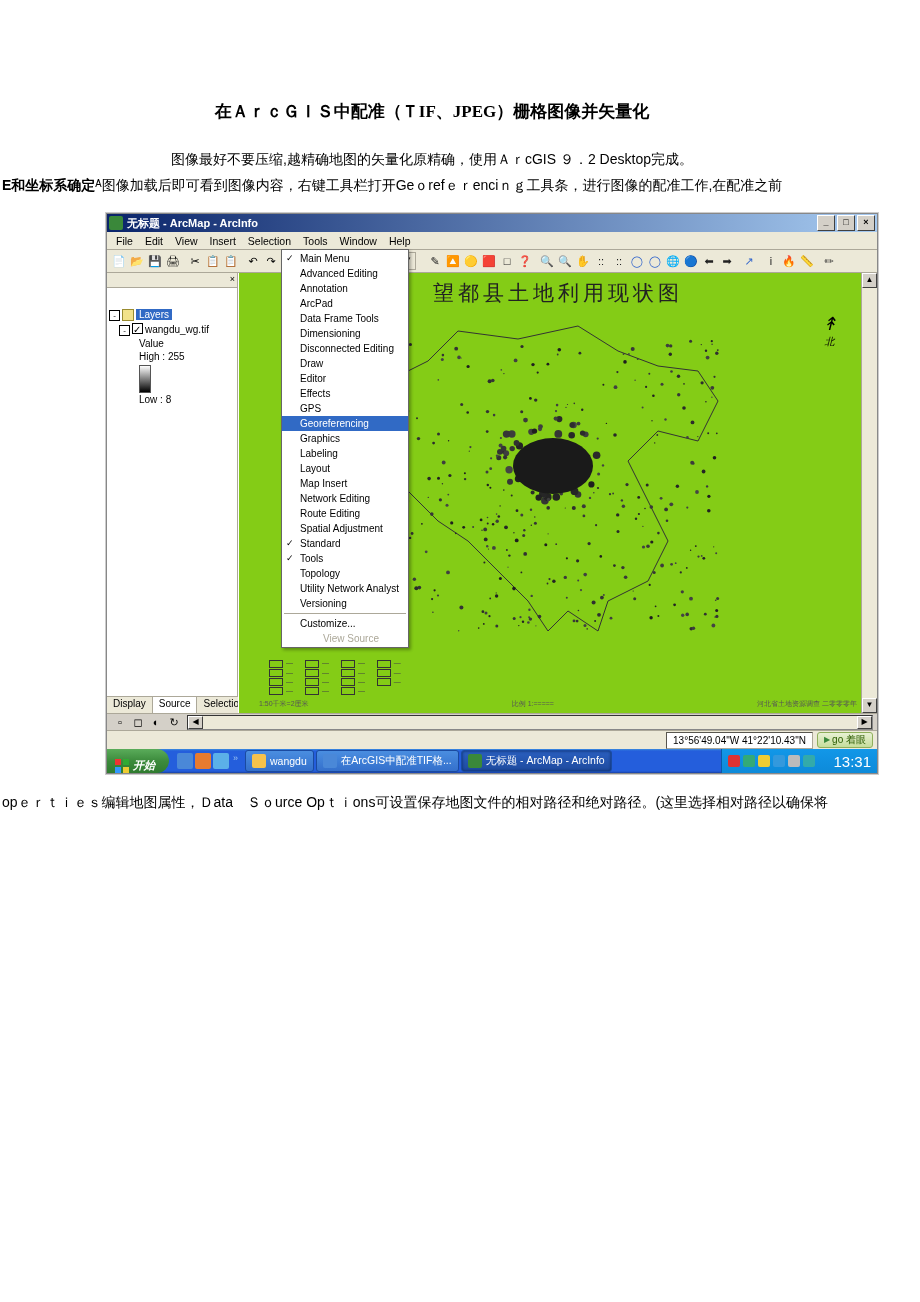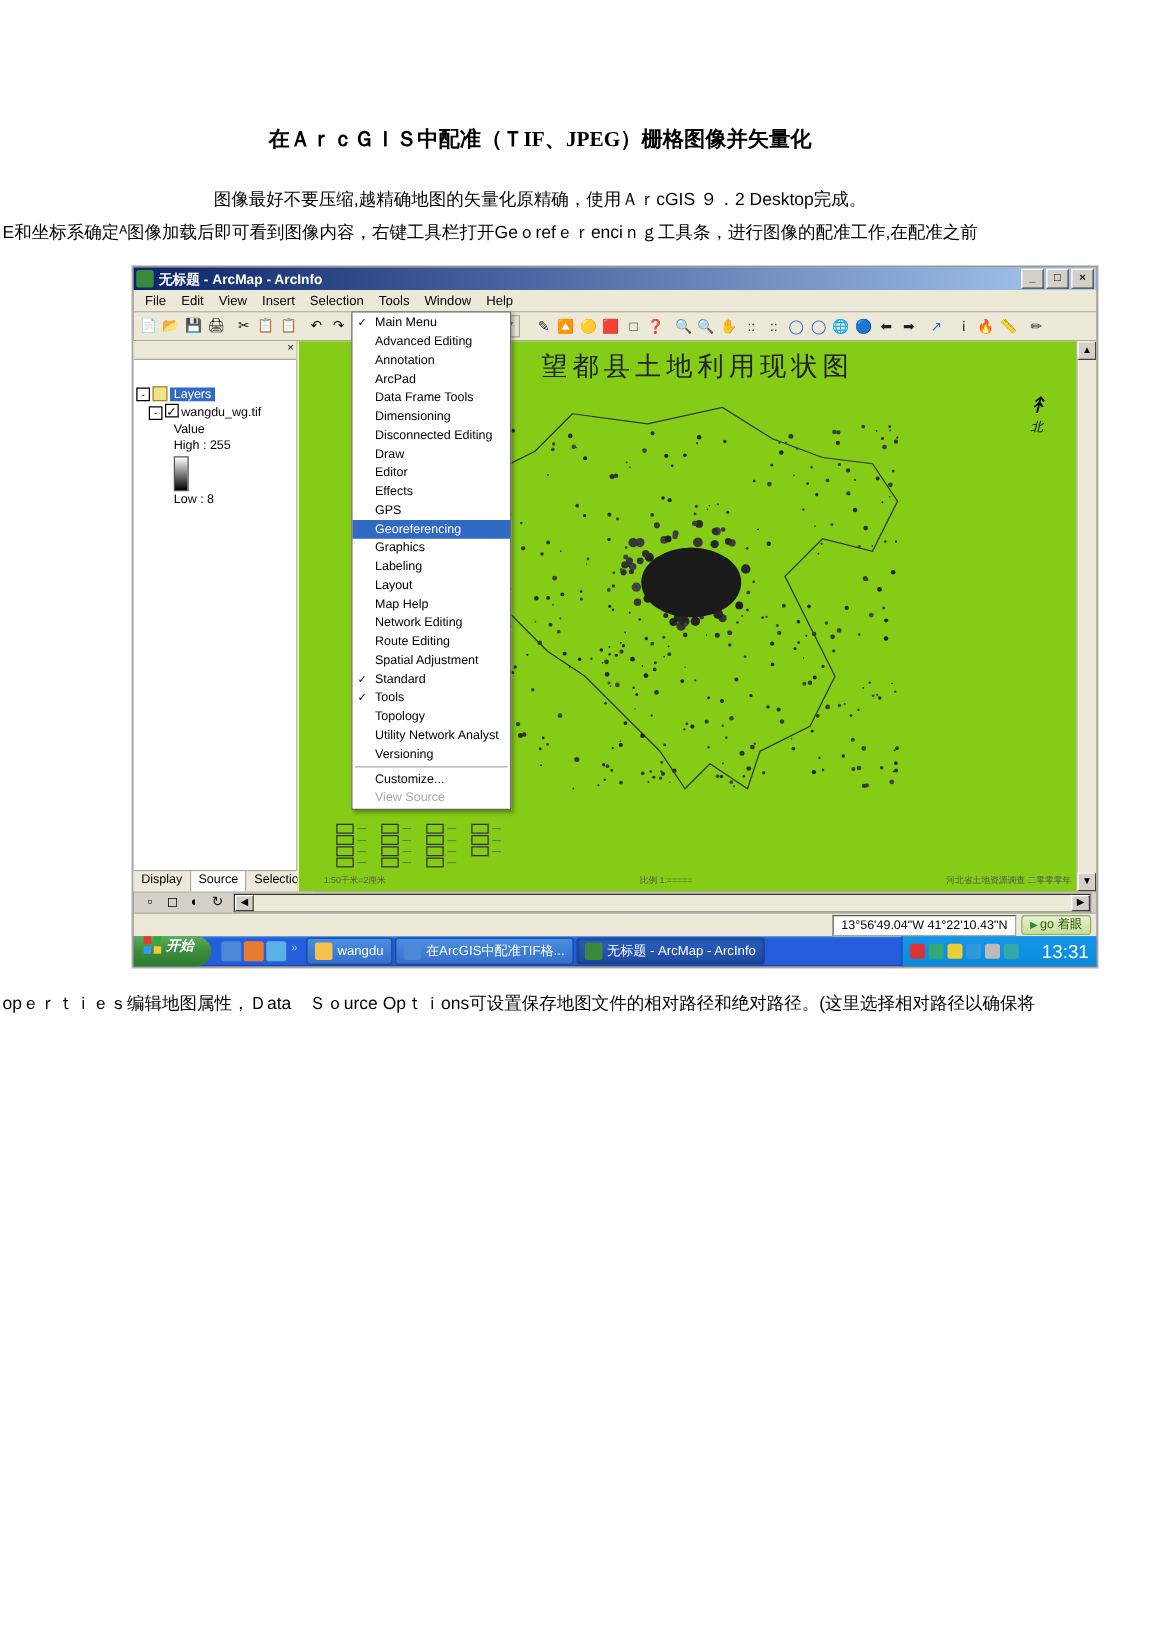--- a/index.html
+++ b/index.html
@@ -25,21 +25,21 @@
   .doc-line1 {
     text-align: center;
     font-size: 14px;
     margin-bottom: 8px;
   }
   .doc-line2 {
     font-size: 14px;
     padding: 0 2px 10px 2px;
     white-space: nowrap;
   }
-  .doc-line2 .bold-seg { font-weight: normal; }
+  .doc-line2 .bold-seg { font-weight: bold; }
   .doc-line3 {
     font-size: 14px;
     padding: 20px 2px 0 2px;
     white-space: nowrap;
   }
 
   
   .shot {
     width: 770px;
     margin: 8px 0 0 106px;
@@ -243,21 +243,21 @@
     content: "✓";
     position: absolute;
     left: 4px;
     font-size: 9px;
   }
   .dd-item.sel {
     background: #316ac5;
     color: #fff;
   }
   .dd-sep { height:1px; background:#aca899; margin:2px 2px; }
-  .dd-item.disabled { color:#aca899; }
+  .dd-item.disabled { color:#aca899;text-align:center; }
 
   .viewbar {
     background:#d4d0c8;
     height:16px;
     border-top:1px solid #aca899;
     display:flex;
     align-items:center;
     padding:0 4px;
     gap:4px;
     font-size:10px;
@@ -313,21 +313,21 @@
     align-items:center;
     font-size:10.5px;
     color:#fff;
   }
   .startbtn {
     height:24px;
     padding:0 14px 0 8px;
     background: linear-gradient(#5aac5a,#3c8b3c 50%,#2f7b2f);
     border-radius: 0 12px 12px 0;
     display:flex;
-    align-items:flex-start;
+    align-items:flex-end;
     gap:4px;
     font-weight:bold;
     font-style:italic;
     font-size:11px;
     color:#fff;
     margin-right:4px;
   }
   .startbtn .winlogo {
     width:14px;height:14px;
     display:inline-block;
@@ -892,21 +892,21 @@
         <div class="dd-item">Dimensioning</div>
         <div class="dd-item">Disconnected Editing</div>
         <div class="dd-item">Draw</div>
         <div class="dd-item">Editor</div>
         <div class="dd-item">Effects</div>
         <div class="dd-item">GPS</div>
         <div class="dd-item sel">Georeferencing</div>
         <div class="dd-item">Graphics</div>
         <div class="dd-item">Labeling</div>
         <div class="dd-item">Layout</div>
-        <div class="dd-item">Map Help</div>
+        <div class="dd-item">Map Insert</div>
         <div class="dd-item">Network Editing</div>
         <div class="dd-item">Route Editing</div>
         <div class="dd-item">Spatial Adjustment</div>
         <div class="dd-item checked">Standard</div>
         <div class="dd-item checked">Tools</div>
         <div class="dd-item">Topology</div>
         <div class="dd-item">Utility Network Analyst</div>
         <div class="dd-item">Versioning</div>
         <div class="dd-sep"></div>
         <div class="dd-item">Customize...</div>

